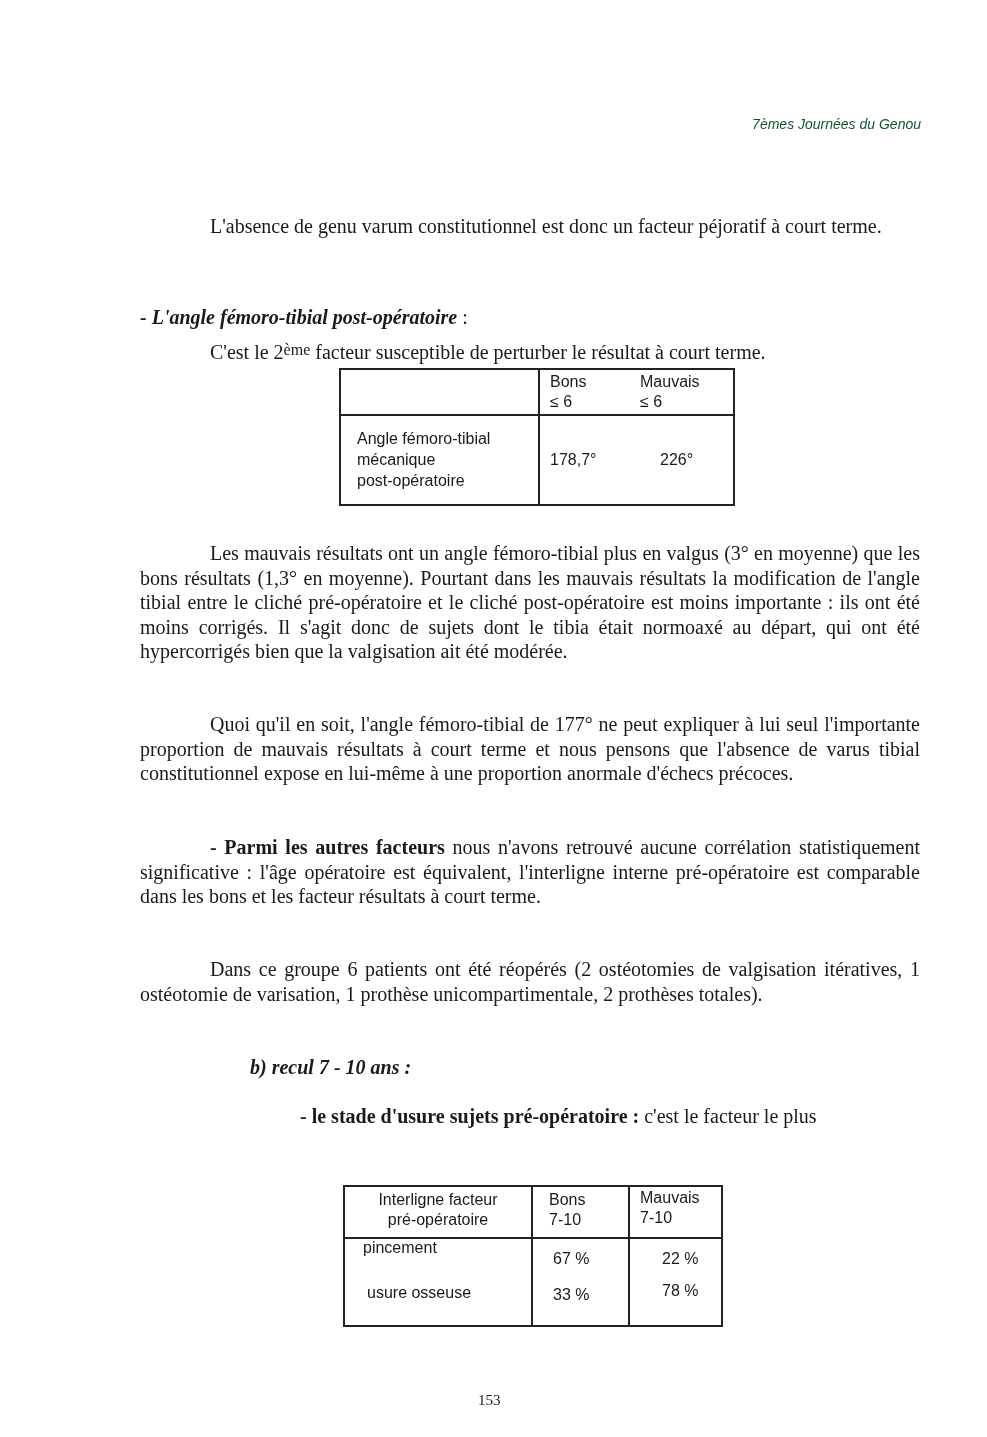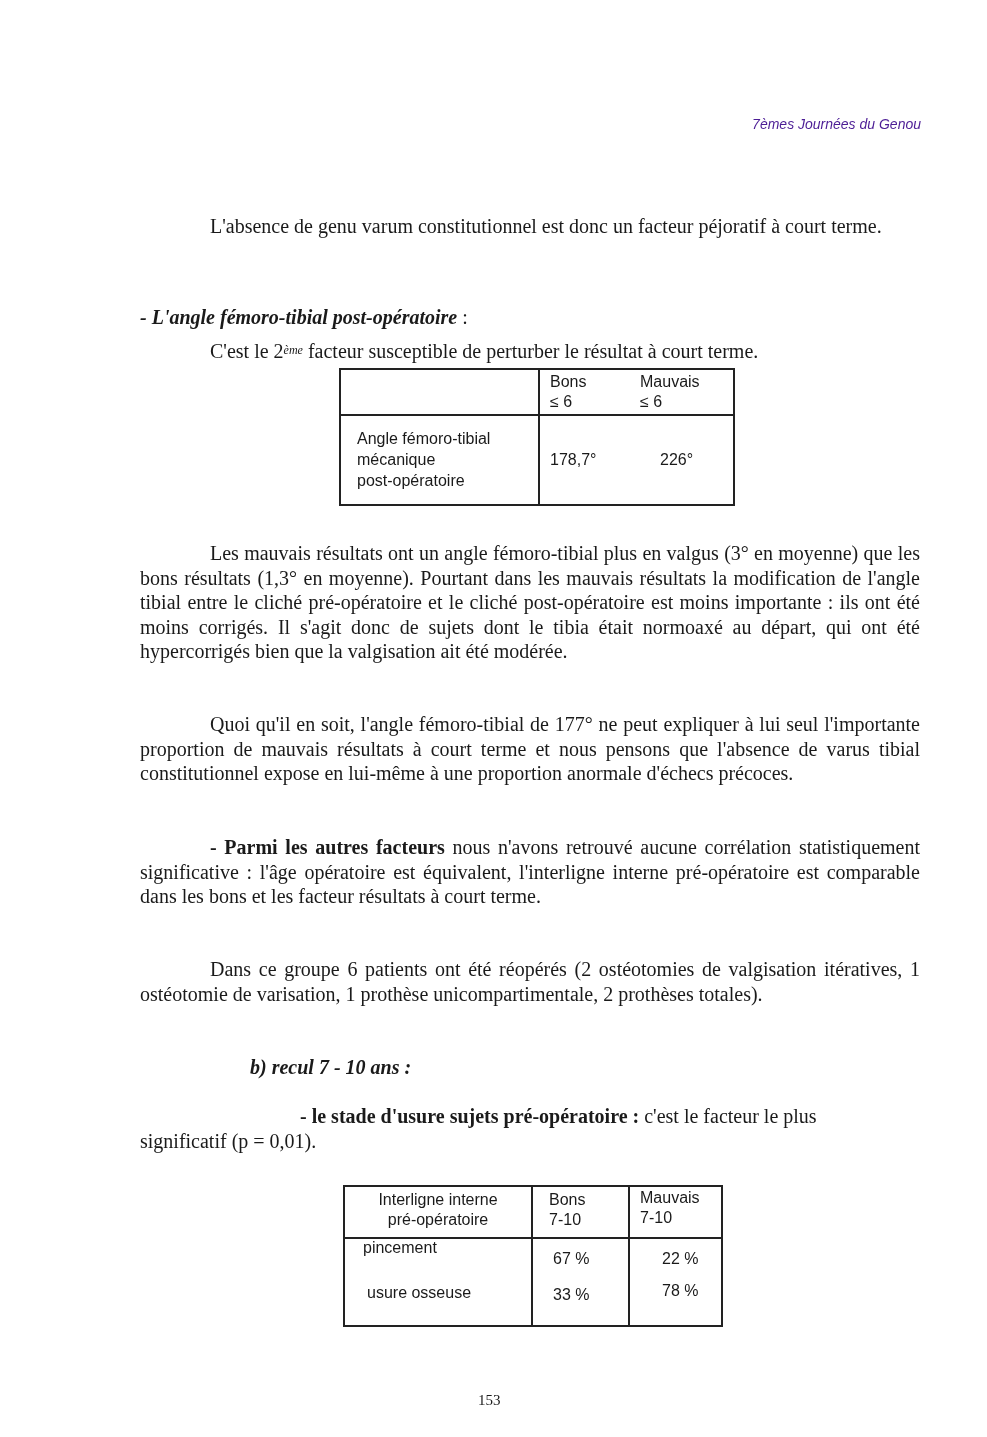--- a/index.html
+++ b/index.html
@@ -1,27 +1,27 @@
 <!DOCTYPE html>
 <html><head>
 <meta charset="utf-8">
 <style>
   html, body { margin:0; padding:0; background:#ffffff; }
   body { width:987px; height:1437px; position:relative; overflow:hidden; color:#1a1a1a; }
   .page { position:absolute; left:0; top:0; width:987px; height:1437px; }
-  .header { position:absolute; top:116px; right:66px; font-family:"Liberation Sans", sans-serif; font-style:italic; font-size:14px; color:#4c1d95; }
+  .header { position:absolute; top:116px; right:66px; font-family:"Liberation Sans", sans-serif; font-style:italic; font-size:14px; color:#14532d; }
   .serif { font-family:"Liberation Serif", serif; font-size:20px; line-height:24.5px; }
   .para { position:absolute; left:140px; width:780px; text-align:justify; }
   .para .indent { display:inline-block; width:70px; }
   .bi { font-weight:bold; font-style:italic; }
   .b { font-weight:bold; }
   table.t { position:absolute; border-collapse:collapse; font-family:"Liberation Sans", sans-serif; font-size:16px; color:#1a1a1a; }
   table.t td { border:2px solid #222; vertical-align:top; padding:0; }
   .footer-num { position:absolute; top:1392px; left:478px; font-family:"Liberation Serif", serif; font-size:15px; }
-  sup.s { font-size:12px; vertical-align:4px;font-style:italic; }
+  sup.s { font-size:16px; vertical-align:4px; }
 </style>
 </head>
 <body>
 
 <div class="page">
 
   <div class="header">7èmes Journées du Genou</div>
 
   <div class="para serif" style="top:214px;">
     <span class="indent"></span><span>L'absence de genu varum constitutionnel est donc un facteur péjoratif à court terme.</span>
@@ -85,29 +85,28 @@
   <div class="para serif" style="top:957px;">
     <span class="indent"></span><span>Dans ce groupe 6 patients ont été réopérés (2 ostéotomies de valgisation itératives, 1 ostéotomie de varisation, 1 prothèse unicompartimentale, 2 prothèses totales).</span>
   </div>
 
   <div class="para serif" style="top:1055px; left:250px; width:600px;">
     <span class="bi">b) recul 7 - 10 ans :</span>
   </div>
 
   <div class="para serif" style="top:1104px; text-align:left;">
     <div style="padding-left:160px;"><span class="b">- le stade d'usure sujets pré-opératoire :</span><span> c'est le facteur le plus</span></div>
-    <div>significatif  (p = 0,01).</div>
   </div>
 
   <table class="t" style="left:343px; top:1185px; width:380px;">
     <tbody>
         <tr style="height:52px;">
       <td style="width:186px; text-align:center;">
         <div style="padding:3px 0; line-height:20px;">
-          <div>Interligne interne</div>
+          <div>Interligne facteur</div>
           <div>pré-opératoire</div>
         </div>
       </td>
       <td style="width:95px; border-bottom:2px solid #222;">
         <div style="padding:3px 0 0 16px; line-height:20px;">
           <div>Bons</div>
           <div>7-10</div>
         </div>
       </td>
       <td style="border-left:none;">

